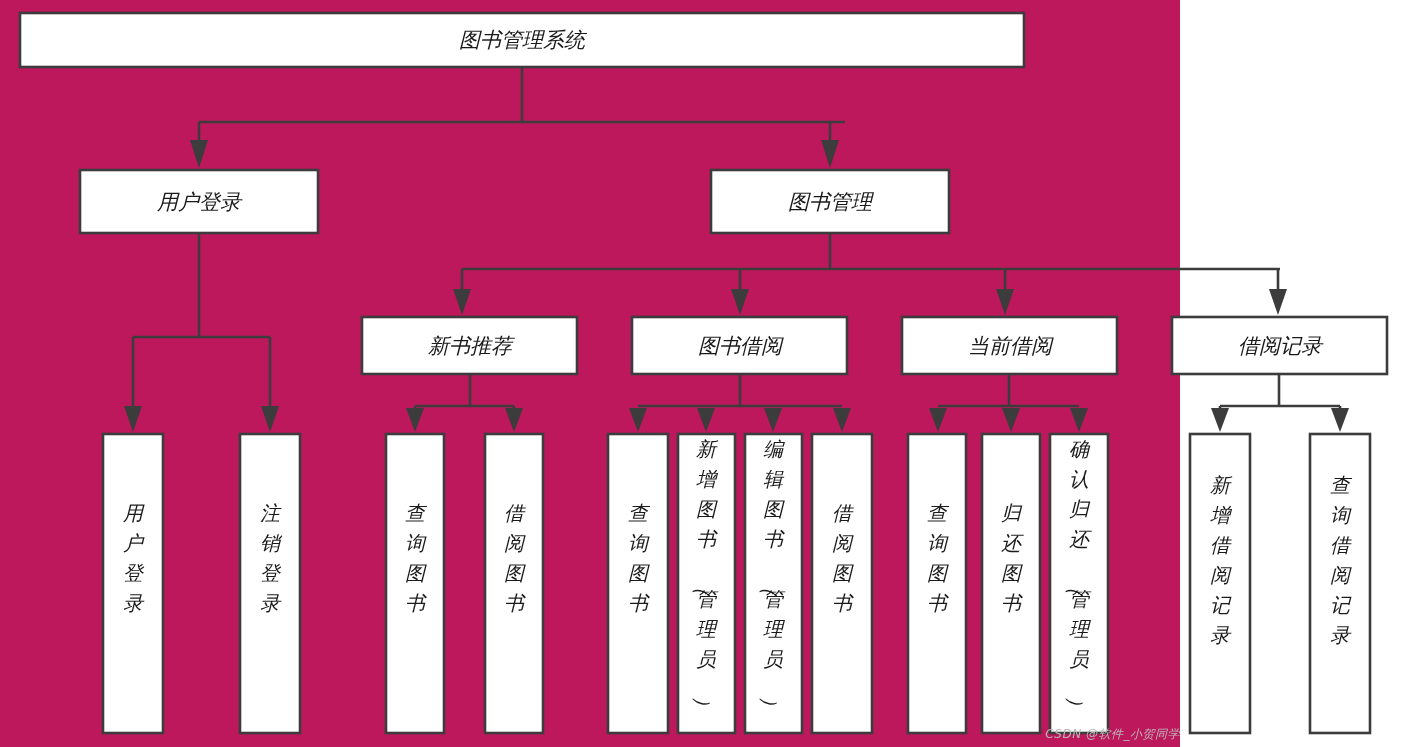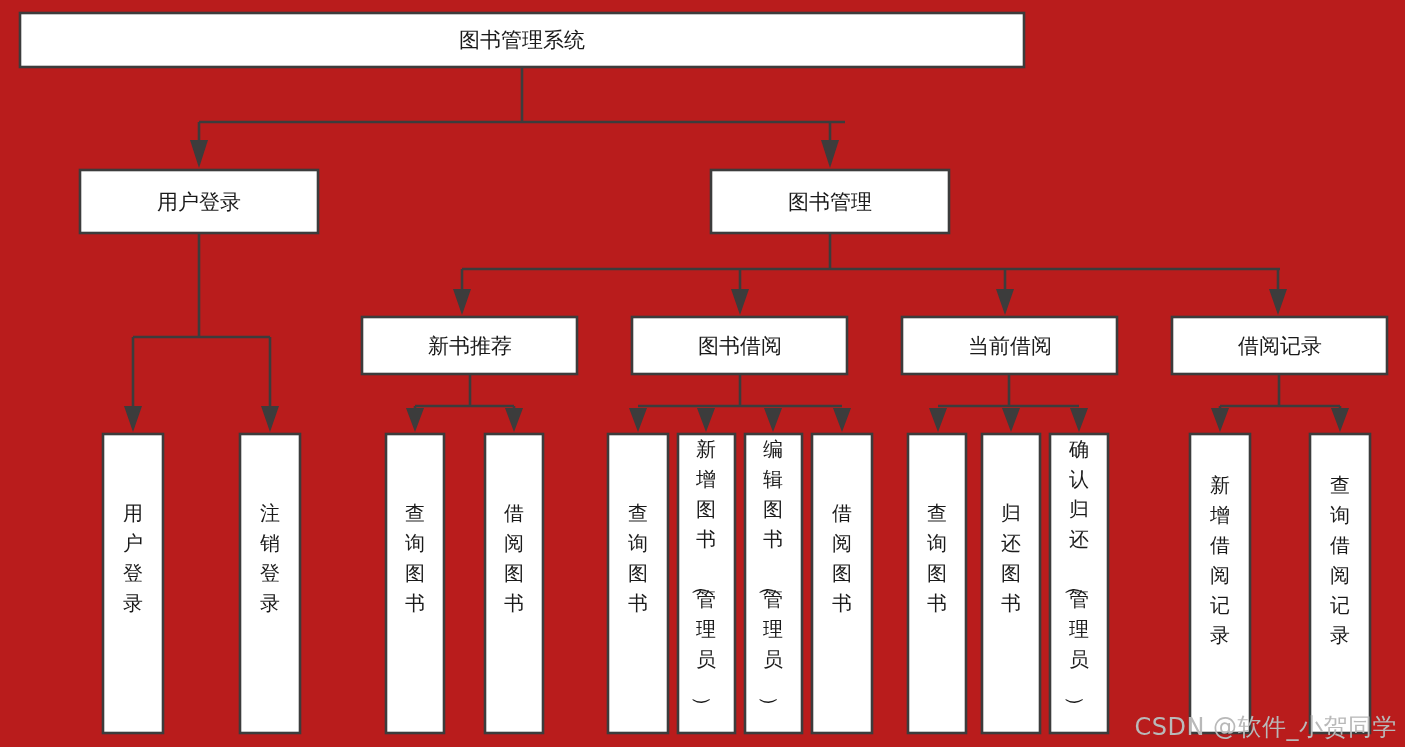--- a/index.html
+++ b/index.html
@@ -9,23 +9,24 @@
   }
   body {
     width: 1405px;
     height: 747px;
     font-family: "DejaVu Sans", "Liberation Sans", sans-serif;
     overflow: hidden;
     position: relative;
   }
   #diagram-root {
     position: relative;
-    width: 1405px;
+    width: 1180px;
     height: 747px;
-    background: #b91c1c;
+    background: #be185d;
+    font-style: italic;
   }
   svg.flow {
     position: absolute;
     left: 0;
     top: 0;
     width: 1405px;
     height: 747px;
   }
   .node-box {
     fill: #ffffff;
@@ -50,24 +51,24 @@
     dominant-baseline: middle;
   }
   .node-label-v {
     font-family: "DejaVu Sans", "Liberation Sans", sans-serif;
     font-size: 20px;
     fill: #1a1a1a;
     text-anchor: middle;
   }
   .watermark-text {
     position: absolute;
-    right: 8px;
+    right: 0;
     bottom: 4px;
     font-family: "DejaVu Sans", "Liberation Sans", sans-serif;
-    font-size: 24px;
+    font-size: 12px;
     color: #b9b9b9;
     white-space: nowrap;
     letter-spacing: 0.5px;
     user-select: none;
   }
 </style>
 </head>
 <body>
 
 <div id="diagram-root">

